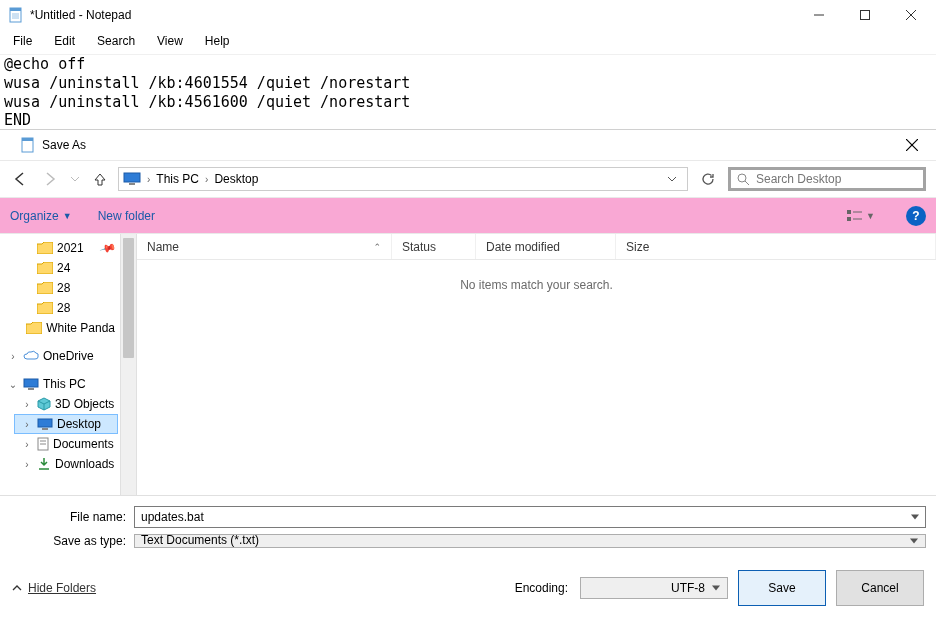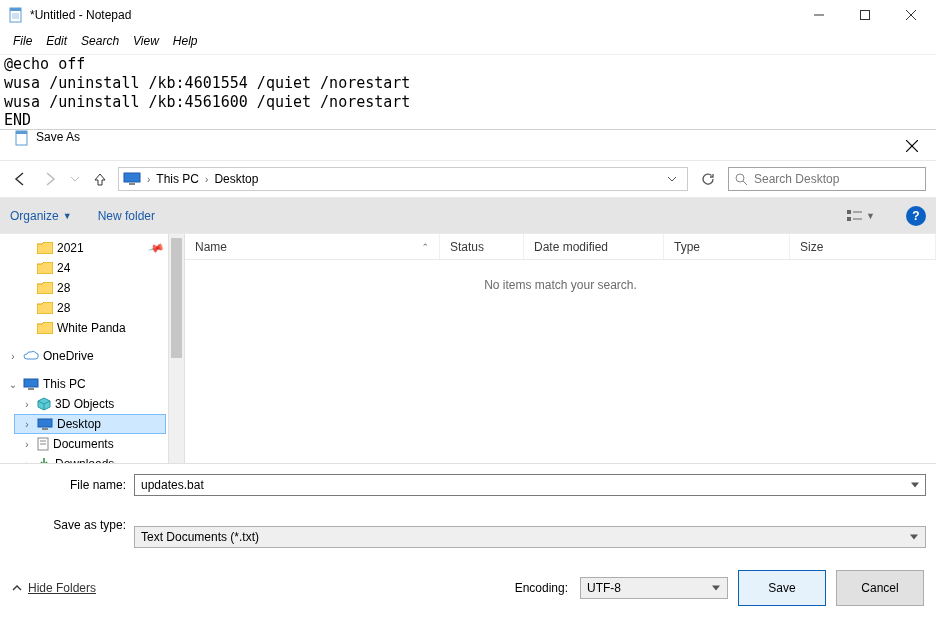--- a/index.html
+++ b/index.html
@@ -17,42 +17,42 @@
   .notepad-win { border-bottom: 1px solid #e5e5e5; }
   .np-title {
     display: flex; align-items: center;
     height: 30px; padding: 0 2px 0 8px;
   }
   .np-title .icon { width: 16px; height: 16px; margin-right: 6px; display:flex;align-items:center;justify-content:center;}
   .np-title .title-text { flex:1; color:#000; font-size:12px;}
   .win-btns { display:flex; }
   .win-btn { width:46px; height:30px; display:flex; align-items:center; justify-content:center; color:#555;}
   .np-menu {
-    display:flex; gap:0px; padding:2px 6px 4px 6px;font-style:italic;
+    display:flex; gap:8px; padding:2px 6px 4px 6px;
   }
   .np-menu span { padding: 2px 7px; cursor:default; }
   .editor {
     font-family: Consolas, "Lucida Console", monospace;
     font-size: 15px;
     line-height: 1.25;
     padding: 0px 4px 8px 4px;
     white-space: pre;
     border-top:1px solid #f0f0f0;
   }
   
   .dialog {
     position:absolute;
     left:0; right:0; top:129px; bottom:0;
     border-top:1px solid #d0d0d0;
     background:#fff;
     display:flex; flex-direction:column;
   }
   .dlg-title {
-    display:flex; align-items:flex-start;
-    height:31px; padding:0 2px 0 14px;
+    display:flex; align-items:center;
+    height:31px; padding:0 2px 0 20px;
     border-bottom:1px solid #e9e9e9;
   }
   .dlg-title .title-text{flex:1; font-size:12px;}
   .dlg-close{width:45px;height:31px;display:flex;align-items:center;justify-content:center;}
   .nav-row {
     display:flex; align-items:center;
     padding:6px 10px 6px 8px;
     gap:6px;
     border-bottom:1px solid #e9e9e9;
   }
@@ -61,34 +61,34 @@
   .breadcrumb {
     flex:1; display:flex; align-items:center;
     border:1px solid #ccc; height:24px; padding:0 4px; gap:4px;
     background:#fff;
   }
   .breadcrumb .chev{color:#666;font-size:10px;padding:0 2px;}
   .monitor-ico{display:inline-flex;width:18px;height:14px;}
   .bc-end{margin-left:auto;display:flex;align-items:center;gap:0;}
   .bc-endbtn{width:22px;height:22px;display:flex;align-items:center;justify-content:center;color:#555;}
   .refresh-btn{width:28px;height:24px;display:flex;align-items:center;justify-content:center;border:1px solid transparent;color:#555;}
-  .search-box{width:198px;height:24px;border:1px solid #a3a3a3;display:flex;align-items:center;padding:0 6px;gap:6px;color:#6b6b6b;}
+  .search-box{width:198px;height:24px;border:3px solid #a3a3a3;display:flex;align-items:center;padding:0 6px;gap:6px;color:#6b6b6b;}
   .search-box input{border:none;outline:none;flex:1;font-size:12px;color:#333;background:transparent;}
   .toolbar-row{
     display:flex; align-items:center; height:36px;
     padding:0 10px; gap:26px;
     border-bottom:1px solid #e9e9e9;
-    background:#e5e5e5;
+    background:#f9a8d4;
   }
   .toolbar-row .link{color:#1a5aa8;cursor:default;display:flex;align-items:center;gap:4px;}
   .toolbar-row .spacer{flex:1;}
   .view-btn{display:flex;align-items:center;gap:2px;color:#444;padding:3px 4px;border:1px solid transparent;}
   .help-btn{width:20px;height:20px;border-radius:50%;background:#0b62c4;color:#fff;display:flex;align-items:center;justify-content:center;font-weight:bold;font-size:12px;}
   .body-row{flex:1;display:flex;min-height:0;}
-  .tree{width:168px;overflow:auto;padding:4px 2px 4px 0;}
+  .tree{width:120px;overflow:auto;padding:4px 2px 4px 0;}
   .tree-item{display:flex;align-items:center;gap:4px;padding:2px 2px 2px 6px;white-space:nowrap;cursor:default;border:1px solid transparent;}
   .tree-item.selected{background:#cde8ff;border-color:#7abdff;}
   .tree-item .exp{width:12px;text-align:center;color:#666;font-size:10px;}
   .folder-ico{width:16px;height:12px;}
   .tree-sub{padding-left:14px;}
   .pin{margin-left:auto;color:#888;font-size:11px;transform:rotate(30deg);}
   .vscroll{width:17px;background:#f0f0f0;border-left:1px solid #e0e0e0;border-right:1px solid #e0e0e0;position:relative;}
   .vscroll .thumb{position:absolute;left:2px;right:2px;top:4px;height:120px;background:#c6c6c6;border-radius:1px;}
   .list{flex:1;display:flex;flex-direction:column;}
   .list-header{display:flex;border-bottom:1px solid #e9e9e9;height:26px;align-items:center;color:#3a3a3a;}
@@ -99,35 +99,35 @@
   .fields{
     border-top:1px solid #e0e0e0;
     padding:10px 10px 4px 10px;
     display:grid;
     grid-template-columns: 118px 1fr;
     row-gap:6px; column-gap:6px;
     align-items:center;
   }
   .fields label{justify-self:end;padding-right:2px;}
   .file-input{height:22px;border:1px solid #7a7a7a;padding:0 20px 0 6px;font-size:12px;width:100%;position:relative;background:#fff;}
-  .combo{height:22px;border:1px solid #adadad;background:#efefef;padding:0 22px 0 6px;font-size:12px;width:100%;position:relative;display:flex;align-items:center;margin-top:24px;}
+  .combo{height:14px;border:1px solid #adadad;background:#efefef;padding:0 22px 0 6px;font-size:12px;width:100%;position:relative;display:flex;align-items:flex-end;}
   .combo::after, .file-input-wrap::after{
     content:""; position:absolute; right:7px; top:50%; transform:translateY(-50%);
     border-left:4px solid transparent;border-right:4px solid transparent;border-top:5px solid #555;
   }
   .file-input-wrap{position:relative;display:flex;}
   .file-input-wrap input{flex:1;}
   .btn-row{
     display:flex; align-items:center;
     padding:18px 12px 12px 12px; gap:10px;
   }
   .hide-folders{display:flex;align-items:center;gap:6px;color:#333;cursor:default;text-decoration:underline;}
   .btn-row .spacer{flex:1;}
   .enc-label{margin-right:2px;}
-  .enc-combo{width:148px;height:22px;border:1px solid #adadad;background:#efefef;position:relative;display:flex;align-items:center;padding:0 22px 0 6px;}
+  .enc-combo{width:148px;height:22px;border:1px solid #adadad;background:#efefef;position:relative;display:flex;align-items:center;padding:0 22px 0 6px;justify-content:flex-end;}
   .enc-combo::after{content:"";position:absolute;right:7px;top:50%;transform:translateY(-50%);border-left:4px solid transparent;border-right:4px solid transparent;border-top:5px solid #555;}
   .btn{height:36px;width:88px;border:1px solid #adadad;background:#e1e1e1;display:flex;align-items:center;justify-content:center;cursor:default;font-size:12px;}
   .btn.primary{border:1px solid #0c5fb3;background:#e5f1fb;}
   svg{display:block;}
 </style>
 </head>
 <body>
 
 <div class="notepad-win">
   <div class="np-title">
@@ -385,21 +385,20 @@
         <div class="thumb"></div>
       </div>
     <div class="list">
       <div class="list-header">
         <div class="col name">
             <span>Name</span>
             <span class="sort-caret" style="margin-left:auto;">⌃</span>
           </div>
         <div class="col status">Status</div>
         <div class="col date">Date modified</div>
-        <div class="col type">Type</div>
         <div class="col size">Size</div>
       </div>
       <div class="empty-msg">No items match your search.</div>
     </div>
   </div>
 
   <div class="fields">
     <label>File name:</label>
     <div class="file-input-wrap">
       <input class="file-input" value="updates.bat" style="">

